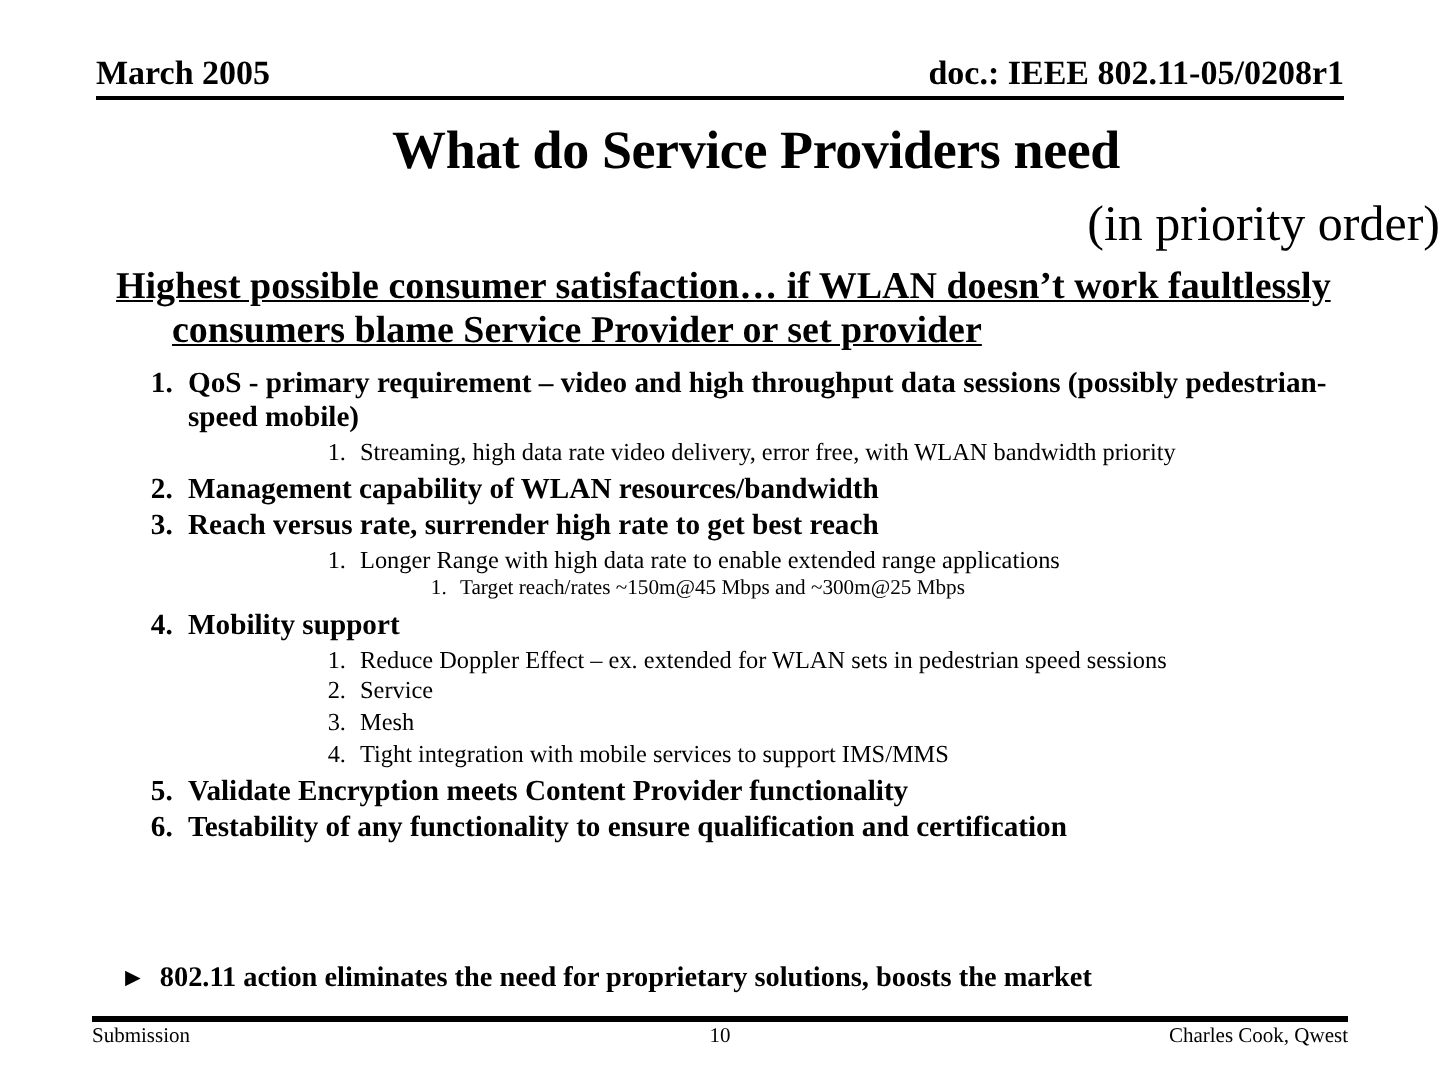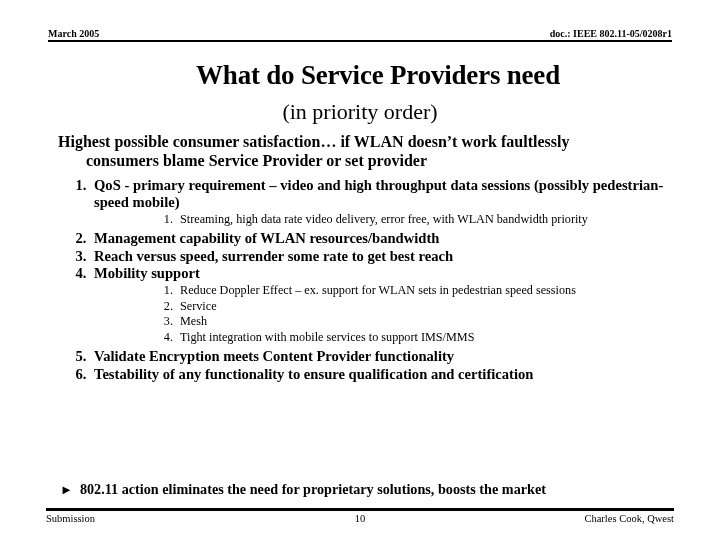--- a/index.html
+++ b/index.html
@@ -25,21 +25,21 @@
 
   
   .header {
     position: absolute;
     left: 48px;
     top: 28px;
     width: 624px;
     display: flex;
     justify-content: space-between;
     align-items: flex-start;
-    font-size: 10px;
+    font-size: 17px;
     font-weight: bold;
     line-height: 1.1;
     border-bottom: 2px solid #000;
     padding-bottom: 1px;
   }
   .header-left { white-space: nowrap; }
   .header-right { white-space: nowrap; }
 
   
   .title {
@@ -51,37 +51,38 @@
     font-size: 27px;
     font-weight: bold;
     line-height: 1.15;
     letter-spacing: -0.2px;
   }
   .subtitle {
     position: absolute;
     left: 0;
     top: 99px;
     width: 720px;
-    text-align: center;
-    font-size: 22px;
+    text-align: right;
+    font-size: 25px;
     line-height: 1.15;
   }
 
   
   .body {
     position: absolute;
     left: 48px;
     top: 133px;
     width: 624px;
   }
 
   .lead {
-    font-size: 16px;
+    font-size: 19px;
     font-weight: bold;
     line-height: 1.18;
+    text-decoration: underline;
     margin: 0 0 6px 10px;
     text-indent: 0;
     padding-left: 28px;
   }
   .lead .l1 { display: block; margin-left: -28px; }
   .lead .l2 { display: block; }
 
   ol.lvl1 {
     list-style: decimal;
     margin: 0;
@@ -194,28 +195,38 @@
             <span>Streaming, high data rate video delivery, error free, with WLAN bandwidth priority</span>
           </li>
         </ol>
       </li>
 
       <li>
         <span>Management capability of WLAN resources/bandwidth</span>
       </li>
 
       <li>
-        <span>Reach versus speed, surrender some rate to get best reach</span>
+        <span>Reach versus rate, surrender high rate to get best reach</span>
+        <ol class="lvl2 gap-after">
+          <li>
+            <span>Longer Range with high data rate to enable extended range applications</span>
+            <ol class="lvl3">
+              <li>
+                <span>Target reach/rates ~150m@45 Mbps and ~300m@25 Mbps</span>
+              </li>
+            </ol>
+          </li>
+        </ol>
       </li>
 
       <li>
         <span>Mobility support</span>
         <ol class="lvl2 gap-after">
           <li>
-            <span>Reduce Doppler Effect – ex. support for WLAN sets in pedestrian speed sessions</span>
+            <span>Reduce Doppler Effect – ex. extended for WLAN sets in pedestrian speed sessions</span>
           </li>
           <li>
             <span>Service</span>
           </li>
           <li>
             <span>Mesh</span>
           </li>
           <li>
             <span>Tight integration with mobile services to support IMS/MMS</span>
           </li>

